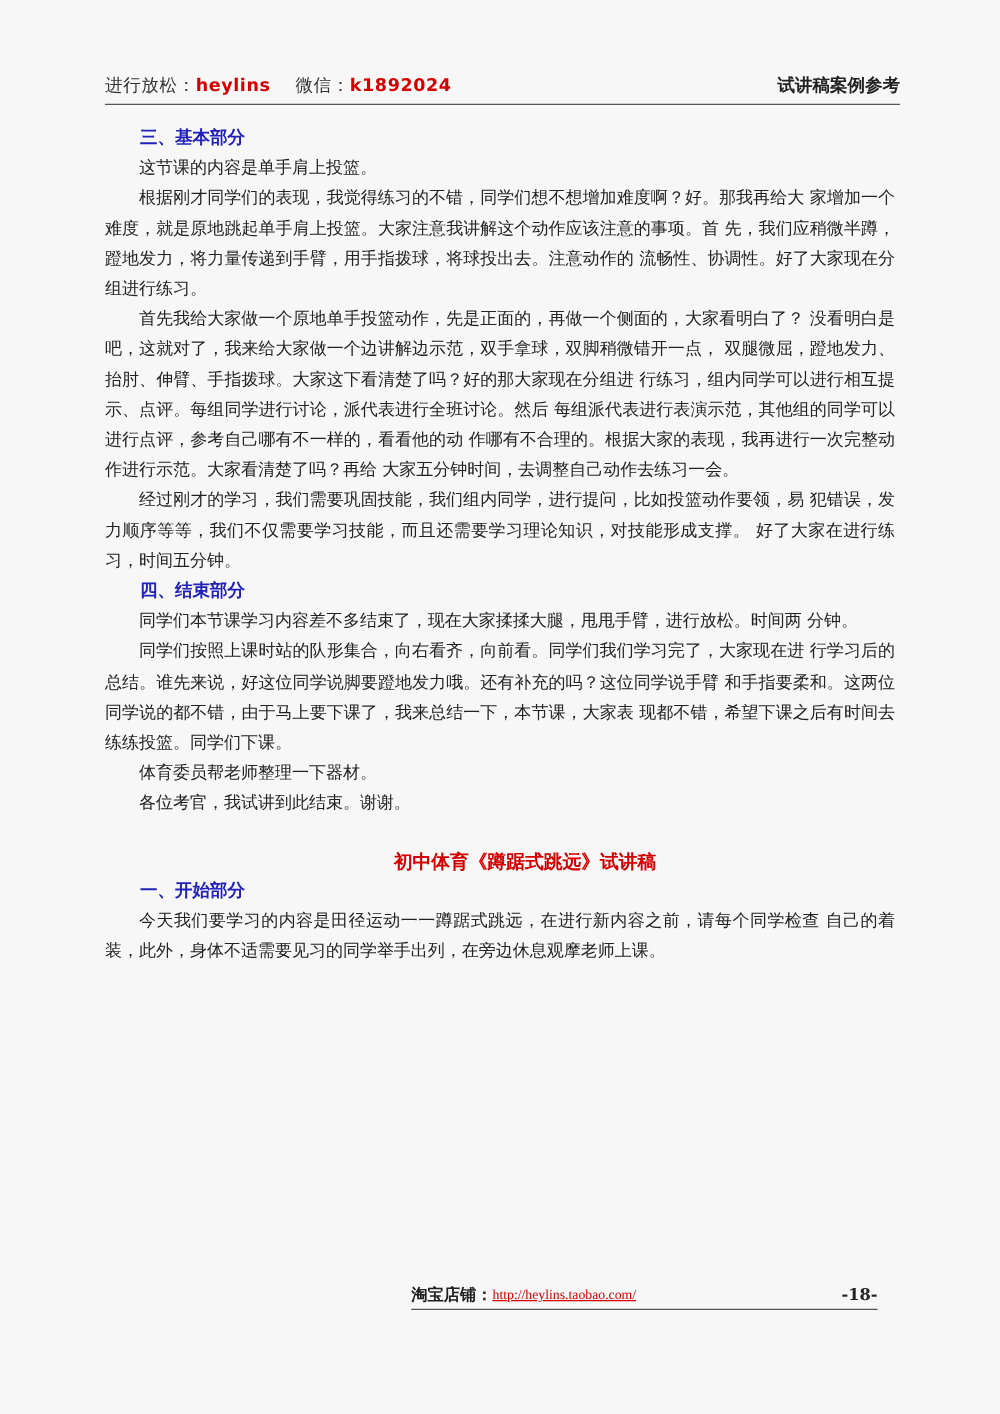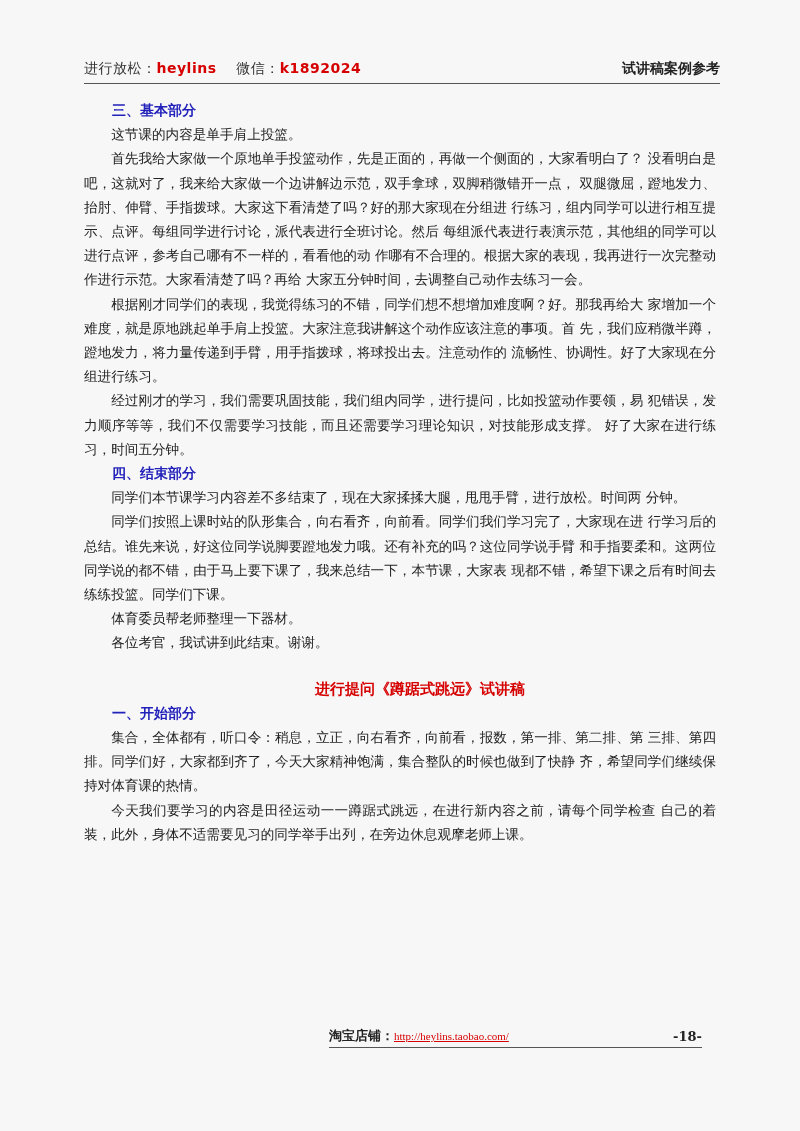--- a/index.html
+++ b/index.html
@@ -51,33 +51,32 @@
   <div class="left">
     <span>进行放松：</span><span class="red">heylins</span>
     &nbsp;&nbsp;&nbsp;<span>微信：</span><span class="red">k1892024</span>
   </div>
   <div class="right">试讲稿案例参考</div>
 </div>
 
 <div class="content">
   <div class="section-title">三、基本部分</div>
   <p>这节课的内容是单手肩上投篮。</p>
+  <p>根据刚才同学们的表现，我觉得练习的不错，同学们想不想增加难度啊？好。那我再给大 家增加一个难度，就是原地跳起单手肩上投篮。大家注意我讲解这个动作应该注意的事项。首 先，我们应稍微半蹲，蹬地发力，将力量传递到手臂，用手指拨球，将球投出去。注意动作的 流畅性、协调性。好了大家现在分组进行练习。</p>
   <p>首先我给大家做一个原地单手投篮动作，先是正面的，再做一个侧面的，大家看明白了？ 没看明白是吧，这就对了，我来给大家做一个边讲解边示范，双手拿球，双脚稍微错开一点， 双腿微屈，蹬地发力、抬肘、伸臂、手指拨球。大家这下看清楚了吗？好的那大家现在分组进 行练习，组内同学可以进行相互提示、点评。每组同学进行讨论，派代表进行全班讨论。然后 每组派代表进行表演示范，其他组的同学可以进行点评，参考自己哪有不一样的，看看他的动 作哪有不合理的。根据大家的表现，我再进行一次完整动作进行示范。大家看清楚了吗？再给 大家五分钟时间，去调整自己动作去练习一会。</p>
-  <p>根据刚才同学们的表现，我觉得练习的不错，同学们想不想增加难度啊？好。那我再给大 家增加一个难度，就是原地跳起单手肩上投篮。大家注意我讲解这个动作应该注意的事项。首 先，我们应稍微半蹲，蹬地发力，将力量传递到手臂，用手指拨球，将球投出去。注意动作的 流畅性、协调性。好了大家现在分组进行练习。</p>
   <p>经过刚才的学习，我们需要巩固技能，我们组内同学，进行提问，比如投篮动作要领，易 犯错误，发力顺序等等，我们不仅需要学习技能，而且还需要学习理论知识，对技能形成支撑。 好了大家在进行练习，时间五分钟。</p>
 
   <div class="section-title">四、结束部分</div>
   <p>同学们本节课学习内容差不多结束了，现在大家揉揉大腿，甩甩手臂，进行放松。时间两 分钟。</p>
   <p>同学们按照上课时站的队形集合，向右看齐，向前看。同学们我们学习完了，大家现在进 行学习后的总结。谁先来说，好这位同学说脚要蹬地发力哦。还有补充的吗？这位同学说手臂 和手指要柔和。这两位同学说的都不错，由于马上要下课了，我来总结一下，本节课，大家表 现都不错，希望下课之后有时间去练练投篮。同学们下课。</p>
   <p>体育委员帮老师整理一下器材。</p>
   <p>各位考官，我试讲到此结束。谢谢。</p>
 
-  <div class="doc-title">进行提问《蹲踞式跳远》试讲稿</div>
+  <div class="doc-title">初中体育《蹲踞式跳远》试讲稿</div>
   <div class="section-title">一、开始部分</div>
-  <p>集合，全体都有，听口令：稍息，立正，向右看齐，向前看，报数，第一排、第二排、第 三排、第四排。同学们好，大家都到齐了，今天大家精神饱满，集合整队的时候也做到了快静 齐，希望同学们继续保持对体育课的热情。</p>
   <p>今天我们要学习的内容是田径运动一一蹲踞式跳远，在进行新内容之前，请每个同学检查 自己的着装，此外，身体不适需要见习的同学举手出列，在旁边休息观摩老师上课。</p>
 </div>
 
 <div class="footer">
   <span class="label">淘宝店铺：</span>
   <span class="link">http://heylins.taobao.com/</span>
   <span class="page">-18-</span>
 </div>
 
 </body></html>

